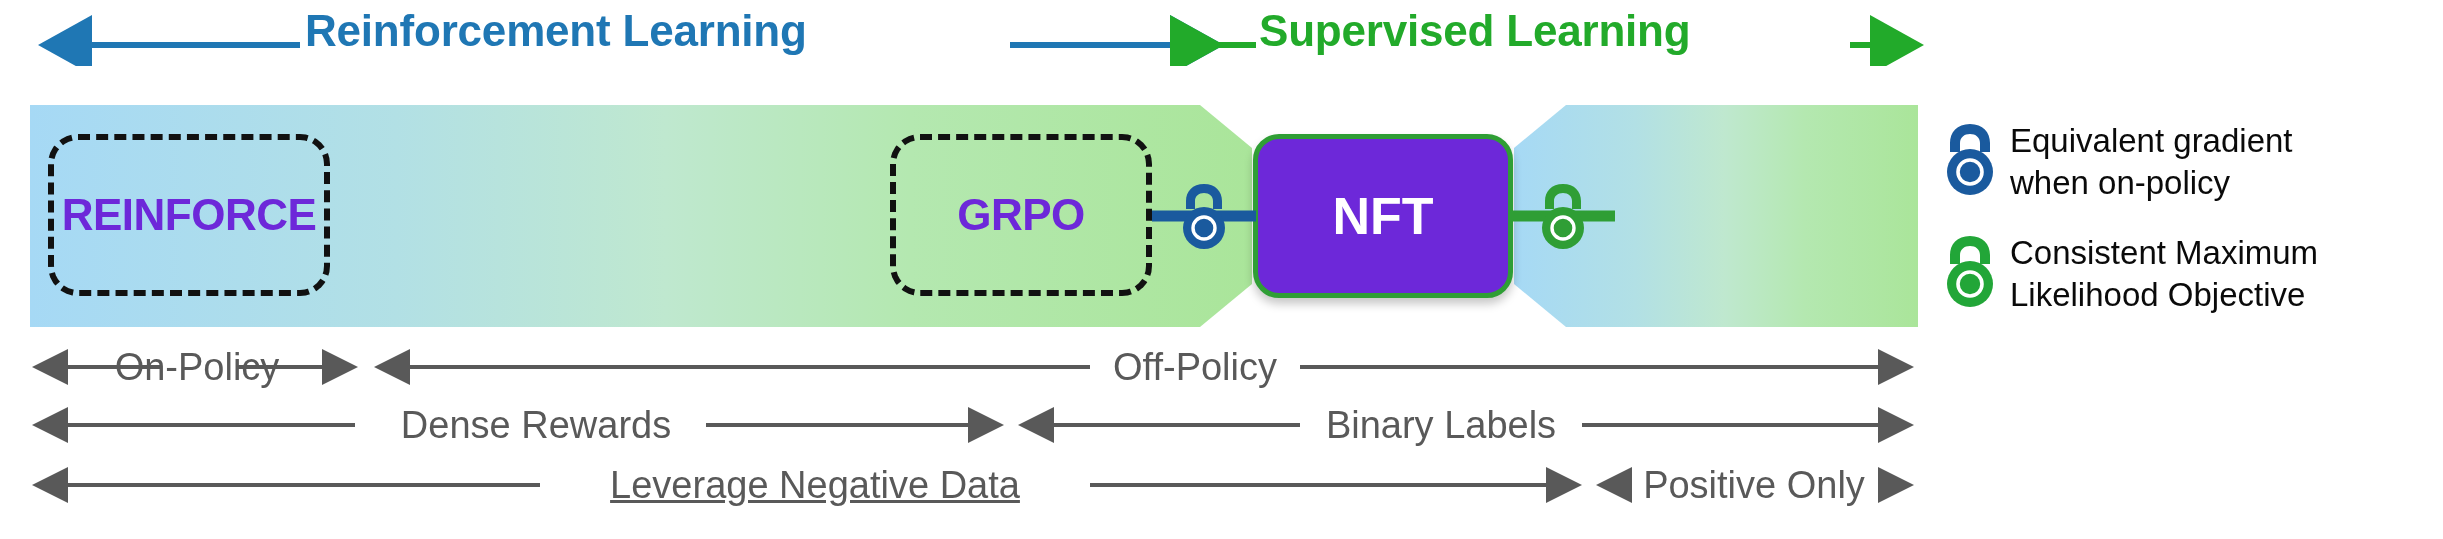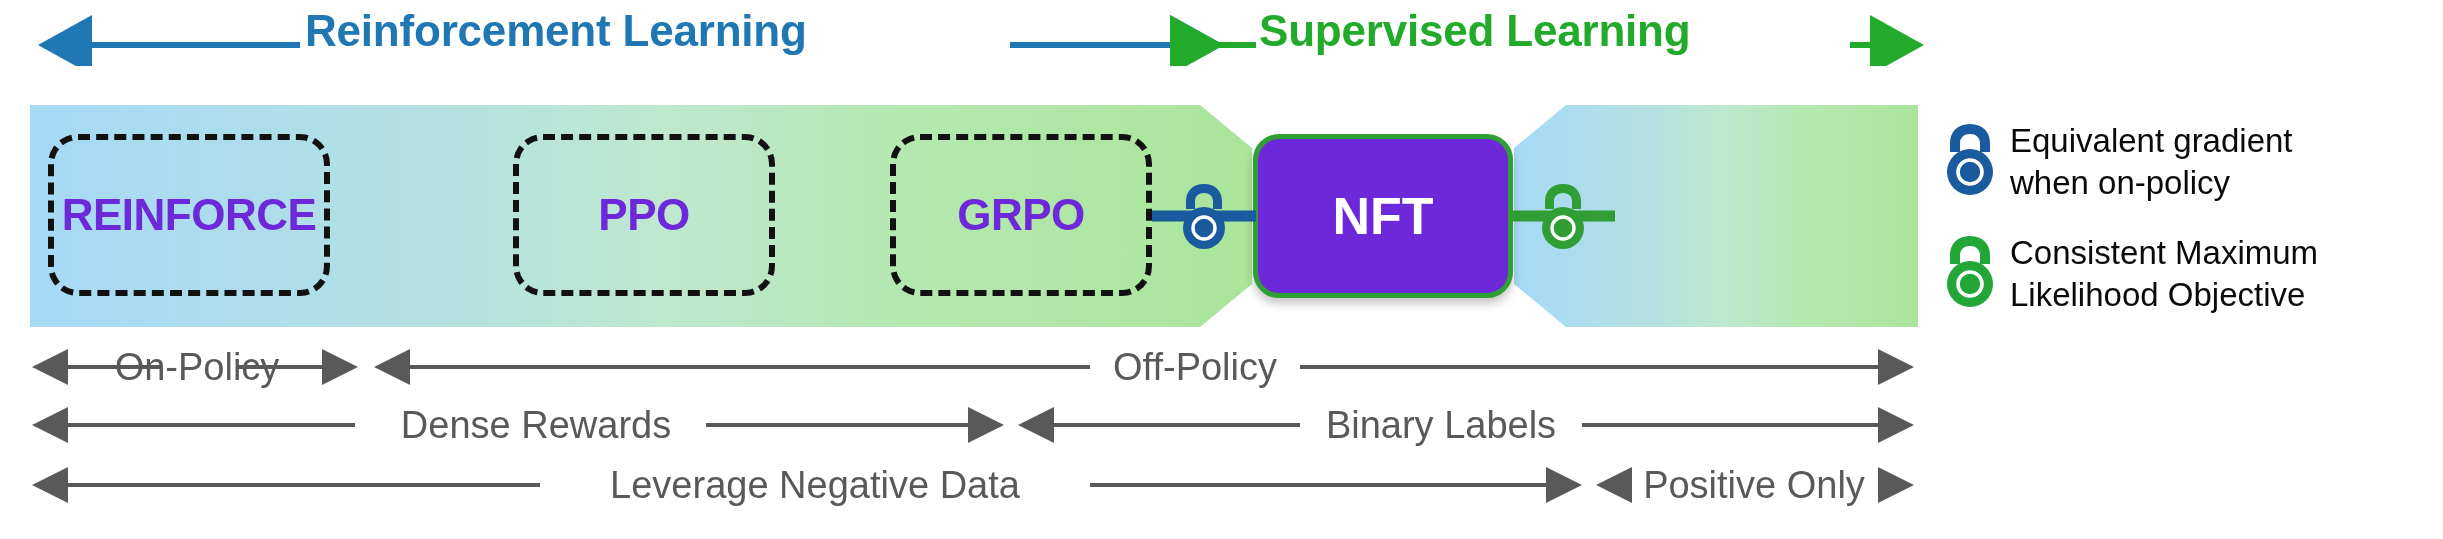--- a/index.html
+++ b/index.html
@@ -211,23 +211,20 @@
                L 1566 9
                L 1514 52
                L 1514 188
                L 1566 231
                L 1918 231 Z" fill="url(#band-grad)"></path>
     </svg>
 
     <div class="method-box" style="left:48px;  top:38px; width:282px; height:162px;">
       <span>REINFORCE</span>
     </div>
-    <div class="method-box" style="left:513px; top:38px; width:262px; height:162px;">
-      <span>PPO</span>
-    </div>
     <div class="method-box" style="left:890px; top:38px; width:262px; height:162px;">
       <span>GRPO</span>
     </div>
     <div id="nft-box" style="left:1253px; top:38px; width:260px; height:164px;">
       <span>NFT</span>
     </div>
 
     <svg class="lock-connector" style="left:1152px; top:86px;" width="104" height="68" viewBox="0 0 104 68">
       <line x1="0" y1="34" x2="104" y2="34" stroke="#1a5a9e" stroke-width="11"></line>
       <g transform="translate(31,2)">
@@ -273,21 +270,21 @@
       <line x1="1600" y1="149" x2="1627" y2="149" stroke="#595959" stroke-width="4" marker-start="url(#gray-l)"></line>
       <line x1="1882" y1="149" x2="1910" y2="149" stroke="#595959" stroke-width="4" marker-end="url(#gray-r)"></line>
     </svg>
 
     <div class="annot-label" style="left:197px; top:31px;">On-Policy</div>
     <div class="annot-label" style="left:1195px; top:31px;">Off-Policy</div>
 
     <div class="annot-label" style="left:515px; top:89px;margin-left:21px;">Dense Rewards</div>
     <div class="annot-label" style="left:1441px; top:89px;">Binary Labels</div>
 
-    <div class="annot-label" style="left:815px; top:149px;">Leverage Negative Data</div>
+    <div class="annot-label" style="left:815px; top:149px;text-decoration:underline;">Leverage Negative Data</div>
     <div class="annot-label" style="left:1754px; top:149px;">Positive Only</div>
   </div>
 
   <div id="legend">
 
     <div class="legend-item" id="legend-item-0">
       <svg class="legend-icon" viewBox="0 0 52 74">
         <path d="M26 2 C13 2 6 10.5 6 21 L6 30 L16 30 L16 21 C16 15.4 20.3 12 26 12 C31.7 12 36 15.4 36 21 L36 30 L46 30 L46 21 C46 10.5 39 2 26 2 Z" fill="#1a5a9e"></path>
         <circle cx="26" cy="50" r="23" fill="#1a5a9e"></circle>
         <circle cx="26" cy="50" r="12" fill="none" stroke="#ffffff" stroke-width="3.6"></circle>

